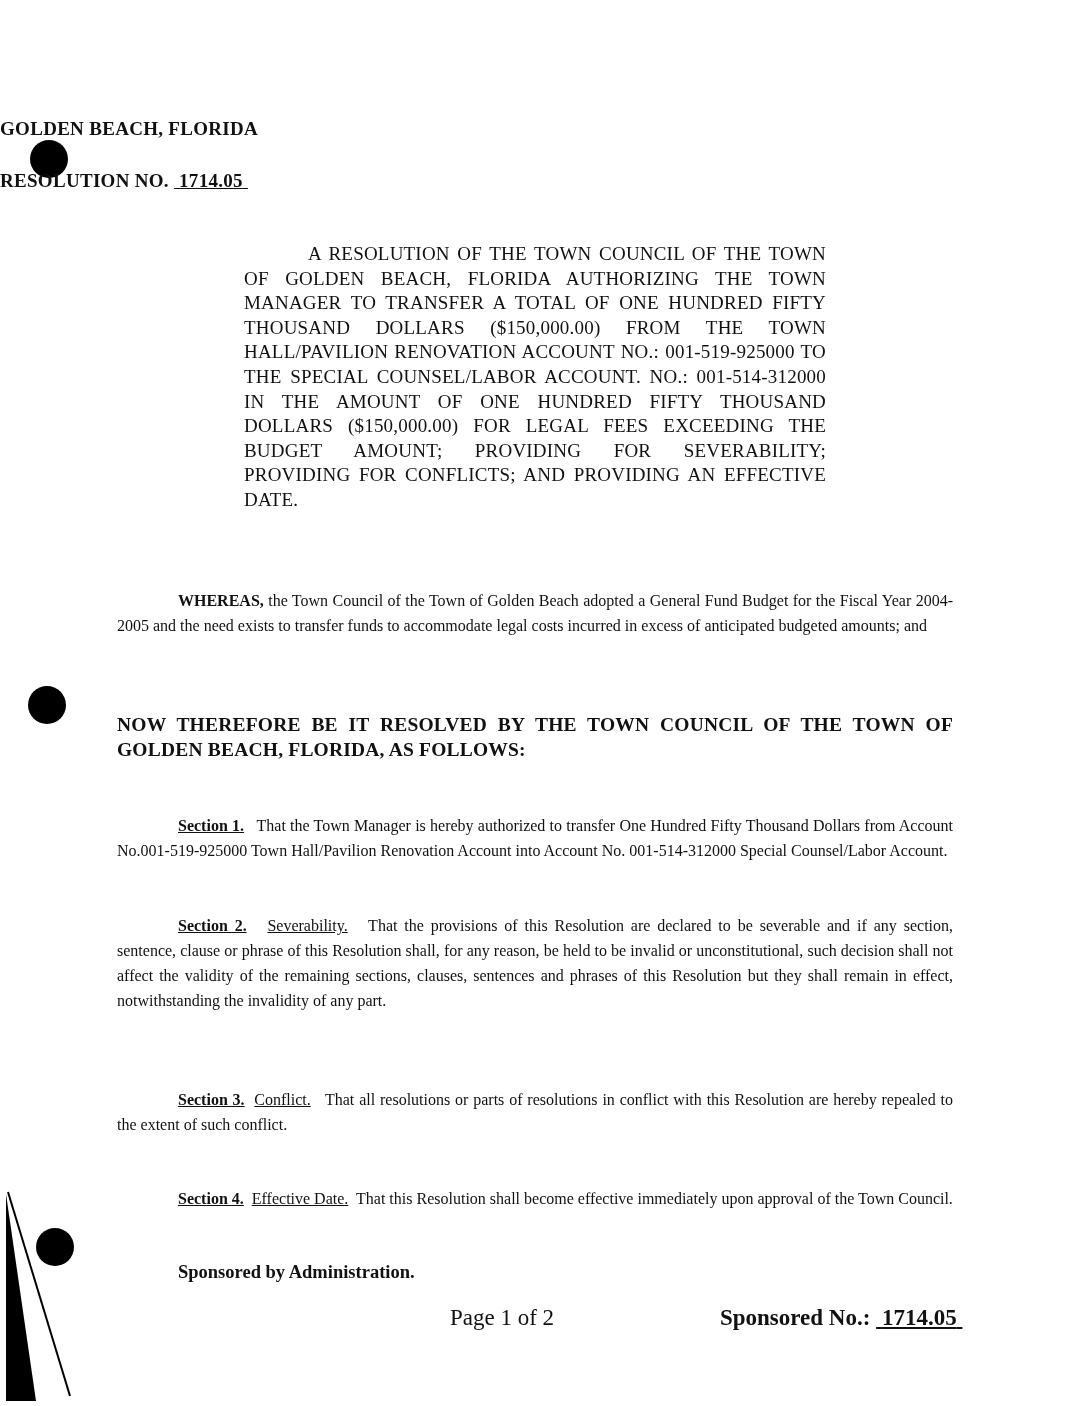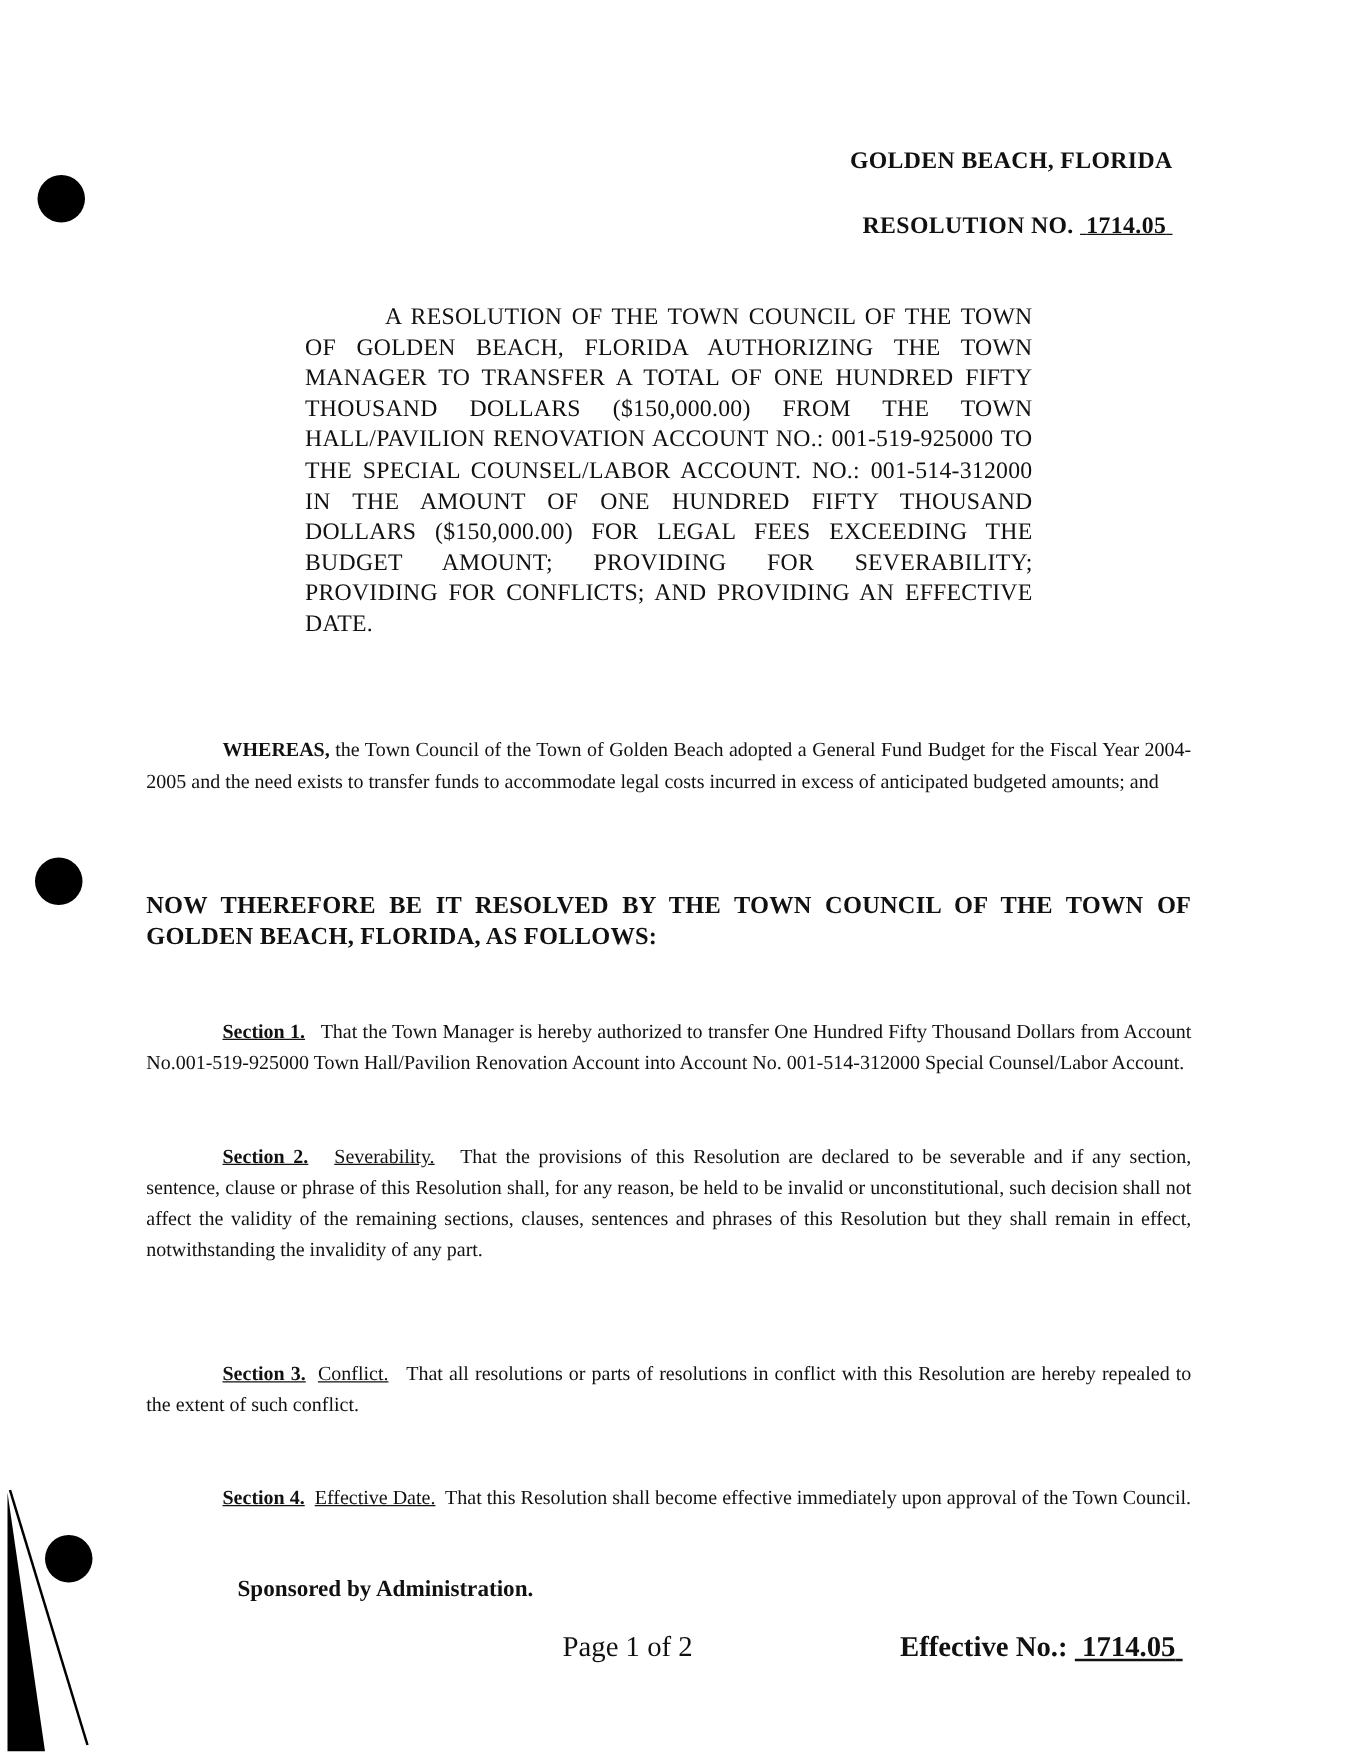--- a/index.html
+++ b/index.html
@@ -1,33 +1,33 @@
 <!DOCTYPE html>
 <html><head>
 <meta charset="utf-8">
 <style>
   html, body { margin: 0; padding: 0; background: #ffffff; }
   body { width: 1091px; height: 1406px; position: relative; overflow: hidden;
          font-family: "Liberation Serif", "DejaVu Serif", serif; color: #111; }
   .abs { position: absolute; }
   .hole { position: absolute; width: 38px; height: 38px; border-radius: 50%; background: #000; }
-  .title { position: absolute; left: 0; width: 938px; text-align: right; font-weight: bold; font-size: 19px; letter-spacing: 0.3px; }
+  .title { position: absolute; left: 0; width: 938px; text-align: left; font-weight: bold; font-size: 19px; letter-spacing: 0.3px; }
   .u { text-decoration: underline; }
   .caption { position: absolute; left: 244px; width: 582px; font-size: 19px; line-height: 24.6px;
              text-align: justify; text-align-last: justify; letter-spacing: 0.2px; }
   .caption .ind { display: inline-block; width: 64px; }
   .caption p { margin: 0; text-align: justify; }
   .body-para { position: absolute; left: 117px; width: 836px; font-size: 16px; line-height: 25px; text-align: justify; }
   .ind1 { display: inline-block; width: 61px; }
   .heading-bold { position: absolute; left: 117px; width: 836px; font-size: 19.5px; line-height: 25px;
                   font-weight: bold; text-align: justify; letter-spacing: 0.2px; font-family: Liberation Serif, serif; }
   .sec-label { font-weight: bold; text-decoration: underline; }
   .sec-title { text-decoration: underline; }
   .footer { position: absolute; top: 1305px; font-size: 23px; }
-  .sponsor { position: absolute; left: 190px; top: 1262px; font-weight: bold; font-size: 18.5px; }
+  .sponsor { position: absolute; left: 178px; top: 1262px; font-weight: bold; font-size: 18.5px; }
 </style>
 </head>
 <body>
 
 <div class="hole" style="left:30px; top:140px;"></div>
 <div class="hole" style="left:28px; top:686px;"></div>
 <div class="hole" style="left:36px; top:1228px;"></div>
 <svg class="abs" style="left:0; top:1186px;" width="80" height="220">
   <polygon points="6,8 36,215 6,215" fill="#000"></polygon>
   <line x1="8" y1="6" x2="70" y2="210" stroke="#000" stroke-width="2"></line>
@@ -74,15 +74,15 @@
 <div class="body-para" style="top:1186px;">
   <span class="ind1"></span><span class="sec-label">Section 4.</span>&nbsp;
   <span class="sec-title">Effective Date.</span>&nbsp;
   <span>That this Resolution shall become effective immediately upon approval of the Town Council.</span>
 </div>
 
 <div class="sponsor">Sponsored by Administration.</div>
 
 <div class="footer" style="left:450px;">Page 1 of 2</div>
 <div class="footer" style="left:720px; font-weight:bold;">
-  <span>Effective No.:</span>
+  <span>Sponsored No.:</span>
   <span class="u">&nbsp;<span>1714.05</span>&nbsp;</span>
 </div>
 
 </body></html>

